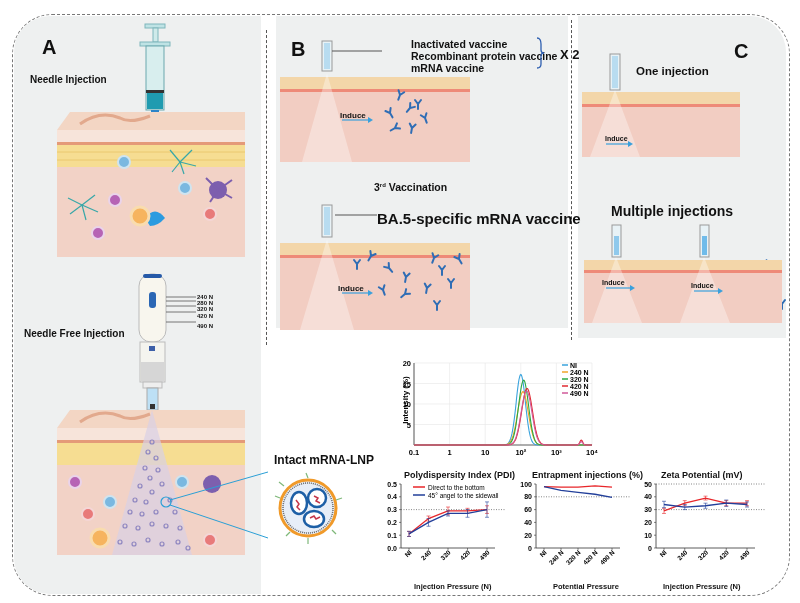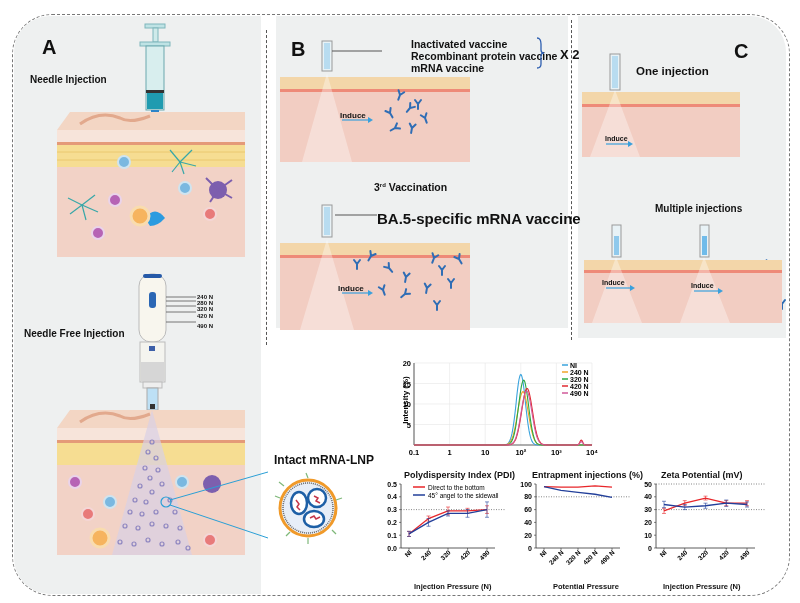--- a/index.html
+++ b/index.html
@@ -363,21 +363,21 @@
     <g transform="translate(737,307) rotate(10)" stroke="#2f6db5" stroke-width="2" stroke-linecap="round" fill="none">
       <path d="M0,5 L0,0 L-3,-4 M0,0 L3,-4"></path>
     </g>
     <g transform="translate(768,265) rotate(20)" stroke="#2f6db5" stroke-width="2" stroke-linecap="round" fill="none">
       <path d="M0,5 L0,0 L-3,-4 M0,0 L3,-4"></path>
     </g>
   </svg>
 
 <div class="abs letter" style="left:734px;top:40px;">C</div>
 <div class="abs lbl" style="left:636px;top:65px;font-size:11.5px;">One injection</div>
-<div class="abs lbl" style="left:611px;top:203px;font-size:10px;margin-left:44px;">Multiple injections</div>
+<div class="abs lbl" style="left:611px;top:203px;font-size:14px;">Multiple injections</div>
 <svg class="abs" style="left:580px;top:50px" width="210" height="290">
   <g>
     <rect x="30" y="4" width="10" height="36" fill="#e8f2f6" stroke="#999"></rect>
     <rect x="32" y="6" width="6" height="32" fill="#b8dcf0"></rect>
   </g>
   <rect x="2" y="42" width="158" height="12" fill="#f3d6a9"></rect>
   <rect x="2" y="54" width="158" height="3" fill="#ee8a78"></rect>
   <rect x="2" y="57" width="158" height="50" fill="#f2cdc2"></rect>
   <polygon points="35,40 10,107 60,107" fill="#fff" opacity="0.35"></polygon>
   <line x1="26" y1="94" x2="48" y2="94" stroke="#3aa0dc" stroke-width="1.2"></line>

